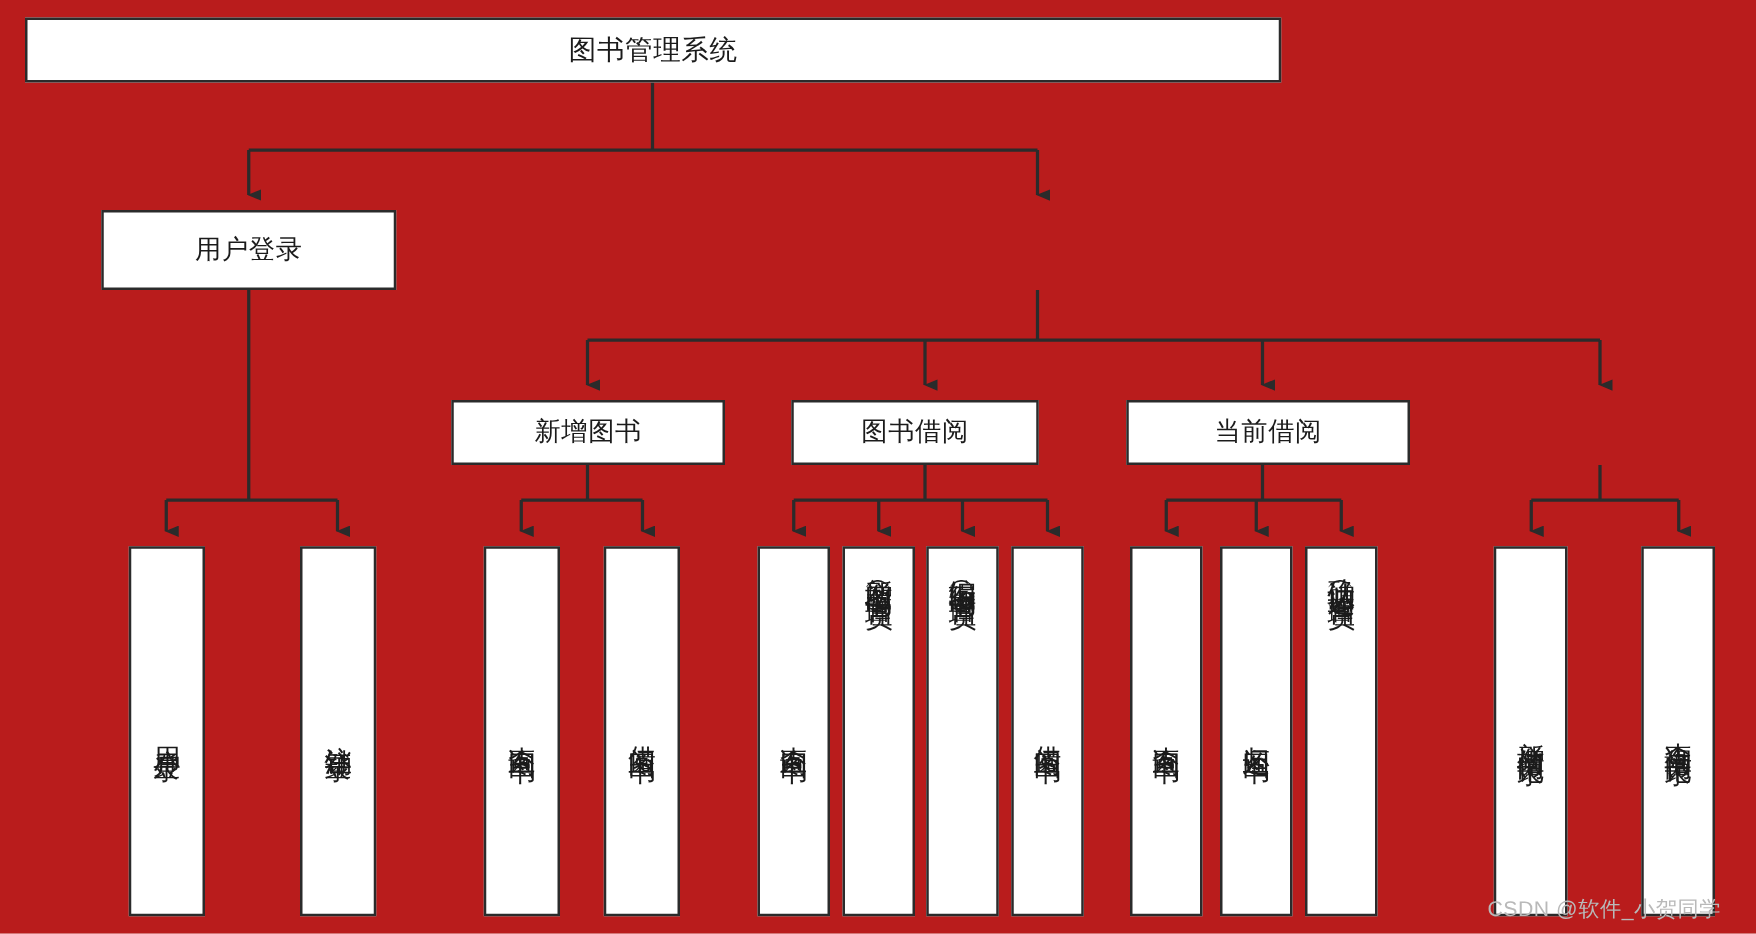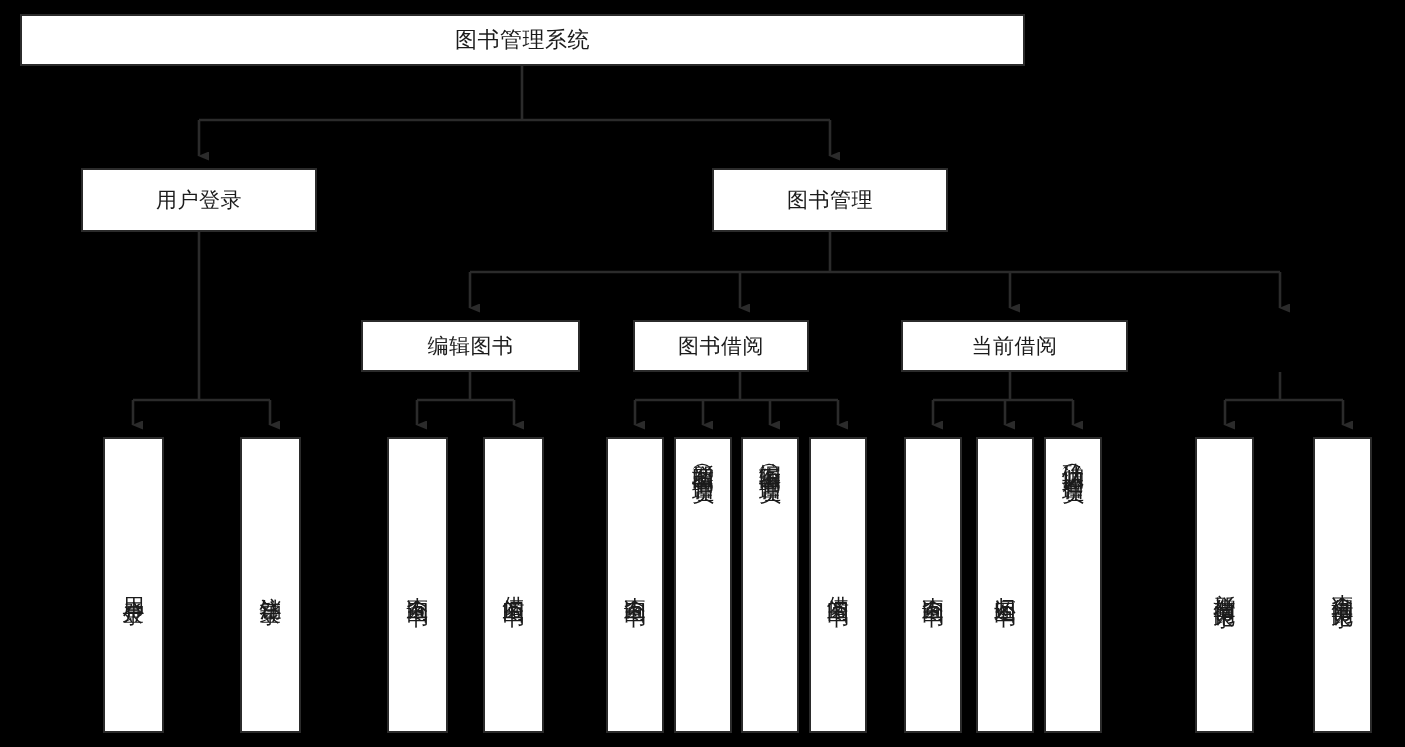--- a/index.html
+++ b/index.html
@@ -7,21 +7,21 @@
     padding: 0;
     background: #ffffff;
   }
   body {
     font-family: "Liberation Sans", "DejaVu Sans", sans-serif;
   }
   #canvas {
     position: relative;
     width: 1405px;
     height: 747px;
-    background: #000000;
+    background: #b91c1c;
     overflow: hidden;
   }
   svg#wires {
     position: absolute;
     left: 0;
     top: 0;
     width: 1405px;
     height: 747px;
     pointer-events: none;
   }
@@ -129,28 +129,25 @@
     </g>
   </svg>
 
   <div class="node root" style="left:20px; top:14px; width:1005px; height:52px;">
     <span class="lbl">图书管理系统</span>
   </div>
 
   <div class="node horiz" style="left:81px; top:168px; width:236px; height:64px;">
     <span class="lbl">用户登录</span>
   </div>
-  <div class="node horiz" style="left:712px; top:168px; width:236px; height:64px;">
-    <span class="lbl">图书管理</span>
-  </div>
 
   <div class="node horiz" style="left:361px; top:320px; width:219px; height:52px;">
-    <span class="lbl">编辑图书</span>
+    <span class="lbl">新增图书</span>
   </div>
-  <div class="node horiz" style="left:633px; top:320px; width:176px; height:52px;align-items:center;">
+  <div class="node horiz" style="left:633px; top:320px; width:198px; height:52px;align-items:center;">
     <span class="lbl">图书借阅</span>
   </div>
   <div class="node horiz" style="left:901px; top:320px; width:227px; height:52px;">
     <span class="lbl">当前借阅</span>
   </div>
 
   <div class="node vert mid" style="left:103px; top:437px; width:61px; height:296px;">
     <span class="lbl">用户登录</span>
   </div>
   <div class="node vert mid" style="left:240px; top:437px; width:61px; height:296px;">
@@ -187,14 +184,15 @@
     <span class="lbl">确认归还（管理员）</span>
   </div>
 
   <div class="node vert mid" style="left:1195px; top:437px; width:59px; height:296px;">
     <span class="lbl">新增借阅记录</span>
   </div>
   <div class="node vert mid" style="left:1313px; top:437px; width:59px; height:296px;">
     <span class="lbl">查询借阅记录</span>
   </div>
 
+  <div class="watermark" style="left:1190px; top:716px;">CSDN @软件_小贺同学</div>
 
 </div>
 
 </body></html>

